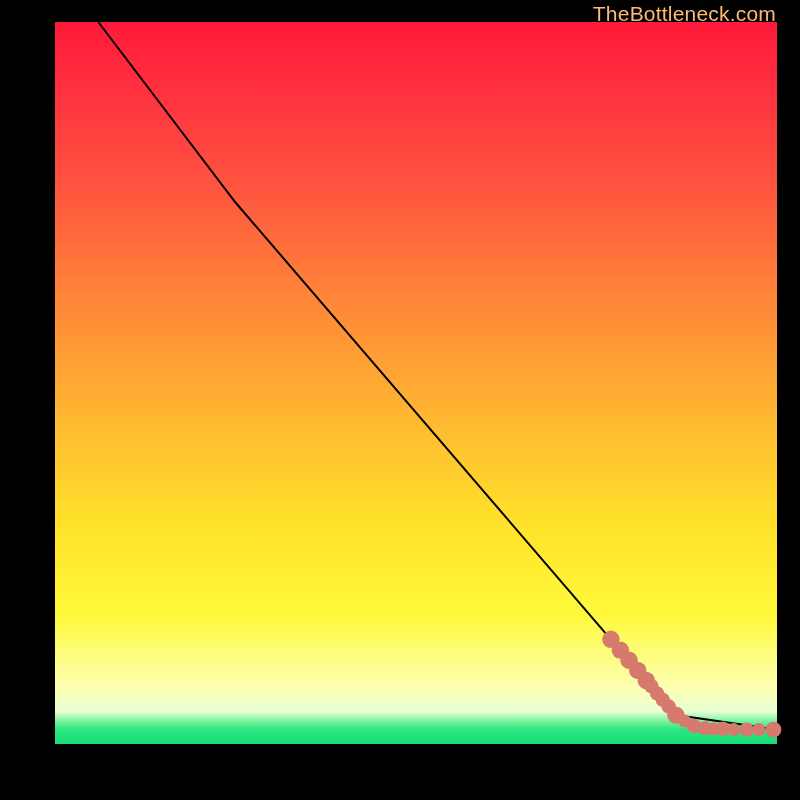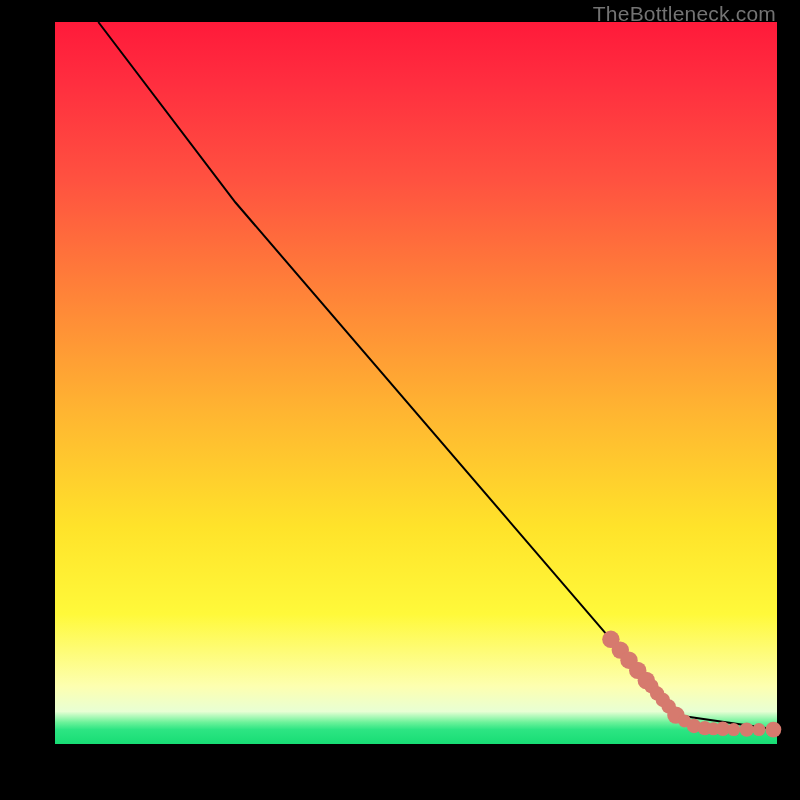--- a/index.html
+++ b/index.html
@@ -36,21 +36,21 @@
       #e8ffd4 95.5%,
       #6cf29a 97%,
       #2de583 98%,
       #17dd74 100%
     );
   }
   .watermark {
     position: absolute;
     top: 2px;
     right: 24px;
-    color: #737373;
+    color: #fdba74;
     font-size: 21px;
     font-weight: 500;
     letter-spacing: 0.2px;
   }
   svg.overlay {
     position: absolute;
     left: 0;
     top: 0;
     width: 722px;
     height: 722px;

